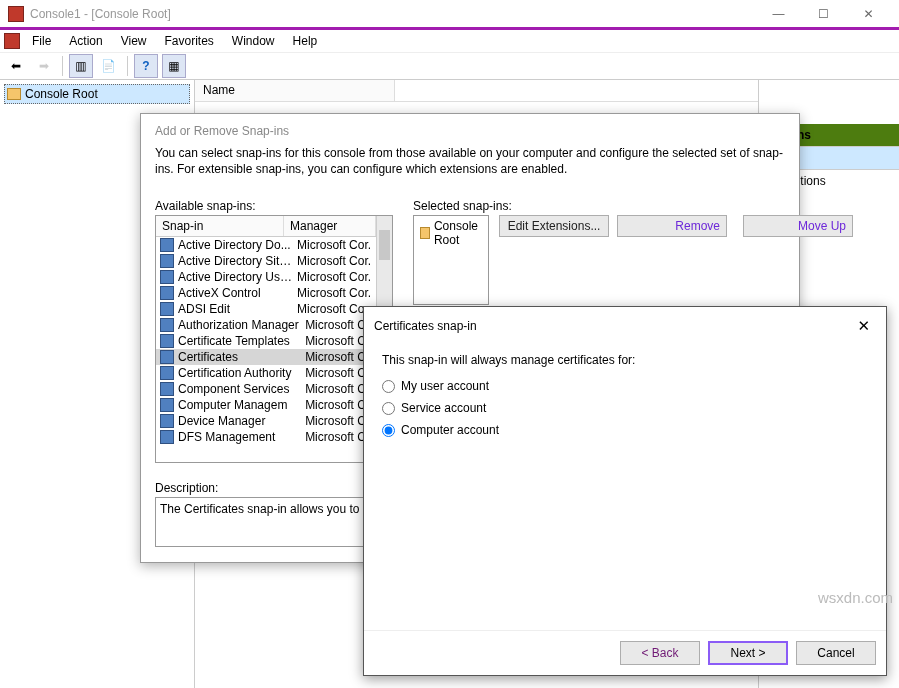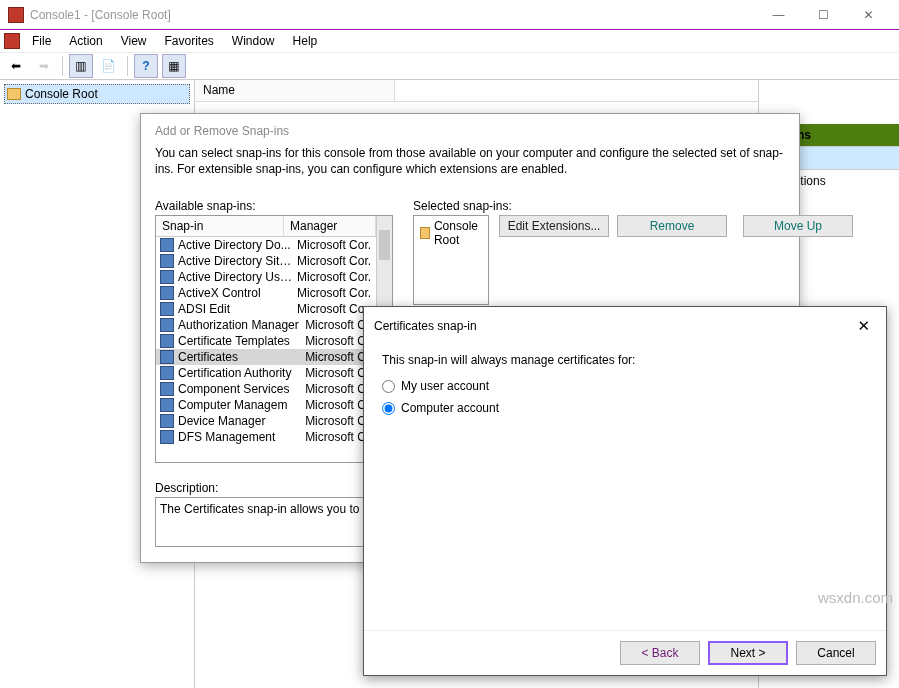--- a/index.html
+++ b/index.html
@@ -1,17 +1,17 @@
 <!DOCTYPE html>
 <html><head>
 <meta charset="utf-8">
 <style>
 * { box-sizing: border-box; font-family: "Segoe UI", Tahoma, sans-serif; font-size: 12px; }
 body { margin: 0; background: #fff; width: 899px; height: 688px; overflow: hidden; position: relative; }
-.titlebar { height: 30px; display: flex; align-items: center; padding: 0 8px; border-bottom: 1px solid #a21caf; }
+.titlebar { height: 30px; display: flex; align-items: center; padding: 0 8px; border-bottom: 3px solid #a21caf; }
 .titlebar .icon { width: 16px; height: 16px; background: #c0392b; margin-right: 6px; border: 1px solid #7b241c; }
 .titlebar .title { flex: 1; color: #999; }
 .winbtns { display: flex; }
 .winbtn { width: 45px; height: 28px; display: flex; align-items: center; justify-content: center; color: #666; }
 .menubar { height: 22px; display: flex; align-items: center; padding: 0 4px; gap: 2px; }
 .menubar .icon { width: 16px; height: 16px; background: #c0392b; margin-right: 2px; border: 1px solid #7b241c; }
 .menuitm { padding: 2px 8px; }
 .toolbar { height: 28px; display: flex; align-items: center; padding: 0 4px; gap: 4px; border-bottom: 1px solid #ccc; border-top: 1px solid #eee; }
 .tbtn { width: 24px; height: 24px; border: 1px solid transparent; display: flex; align-items: center; justify-content: center; }
 .tbtn.b { border: 1px solid #aac; background: #dde6f5; }
@@ -35,21 +35,21 @@
 .lbl { margin-bottom: 2px; }
 .listbox { border: 1px solid #999; background: #fff; }
 .lbhdr { display: flex; background: #fafafa; border-bottom: 1px solid #ccc; }
 .lbhdr > div { padding: 3px 6px; border-right: 1px solid #ddd; }
 .lbrow { display: flex; padding: 1px 4px; align-items: center; gap: 4px; }
 .lbrow.sel { background: #d6d6d6; }
 .lbrow .ic { width: 14px; height: 14px; background: #5080c0; border: 1px solid #305080; flex-shrink: 0; }
 .lbrow .n { width: 124px; overflow: hidden; white-space: nowrap; text-overflow: ellipsis; }
 .lbrow .v { overflow: hidden; white-space: nowrap; }
 .sbtn { width: 110px; height: 22px; background: #e9e9e9; border: 1px solid #adadad; color: #222; }
-.sbtn:disabled { color: #0f766e; }
+.sbtn:disabled { color: #6d28d9; text-align: right; }
 .descbox { border: 1px solid #999; height: 50px; padding: 4px; margin-top: 2px; }
 .scrollthumb { width: 16px; background: #e9e9e9; border-left: 1px solid #ccc; position: relative; }
 .scrollthumb::after { content: ''; position: absolute; top: 14px; left: 2px; right: 2px; height: 30px; background: #c8c8c8; }
 
 
 .dlg2 { position: absolute; left: 363px; top: 306px; width: 524px; height: 370px; background: #fff; border: 1px solid #555; box-shadow: 0 3px 12px rgba(0,0,0,0.4); display: flex; flex-direction: column; }
 .dlg2 .hdr { display: flex; align-items: center; justify-content: space-between; padding: 8px 10px; }
 .dlg2 .body { flex: 1; padding: 8px 18px; }
 .radio { display: flex; align-items: center; gap: 6px; padding: 4px 0; }
 .radio input { margin: 0; }
@@ -229,20 +229,24 @@
     <span>Certificates snap-in</span>
     <span class="closex">✕</span>
   </div>
   <div class="body">
     <div style="margin-bottom:8px">This snap-in will always manage certificates for:</div>
     <label class="radio">
       <input type="radio" name="acct" style="">
       <span>My user account</span>
     </label>
     <label class="radio">
+      <input type="radio" name="acct" style="">
+      <span>Service account</span>
+    </label>
+    <label class="radio">
       <input type="radio" name="acct" checked="" style="">
       <span>Computer account</span>
     </label>
   </div>
   <div class="footer">
     <button class="wbtn" disabled="">&lt; Back</button>
     <button class="wbtn def">Next &gt;</button>
     <button class="wbtn">Cancel</button>
   </div>
 </div>

